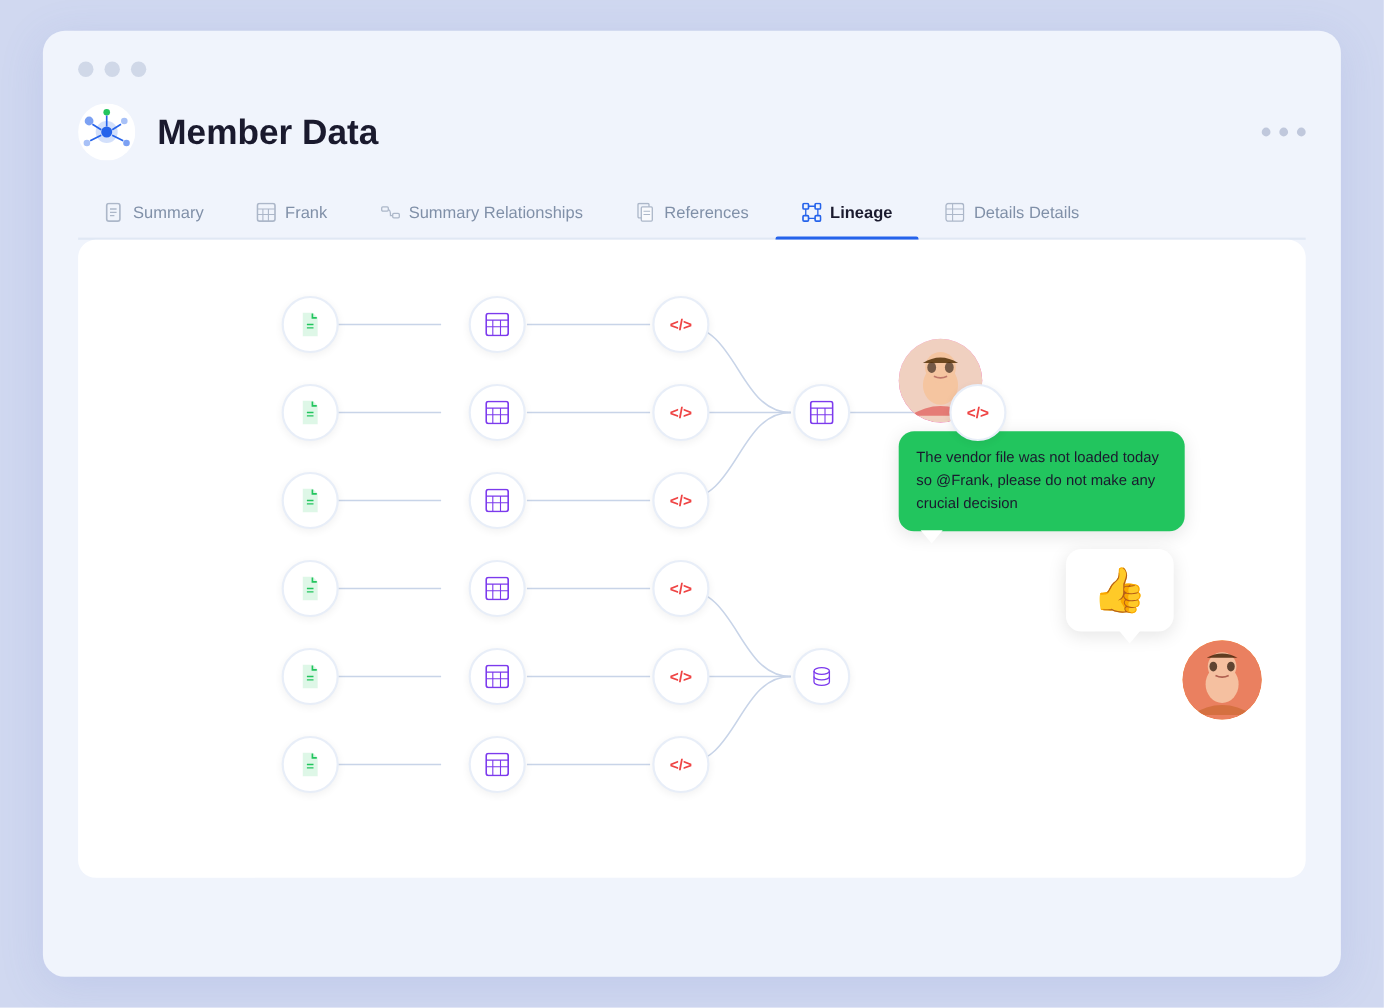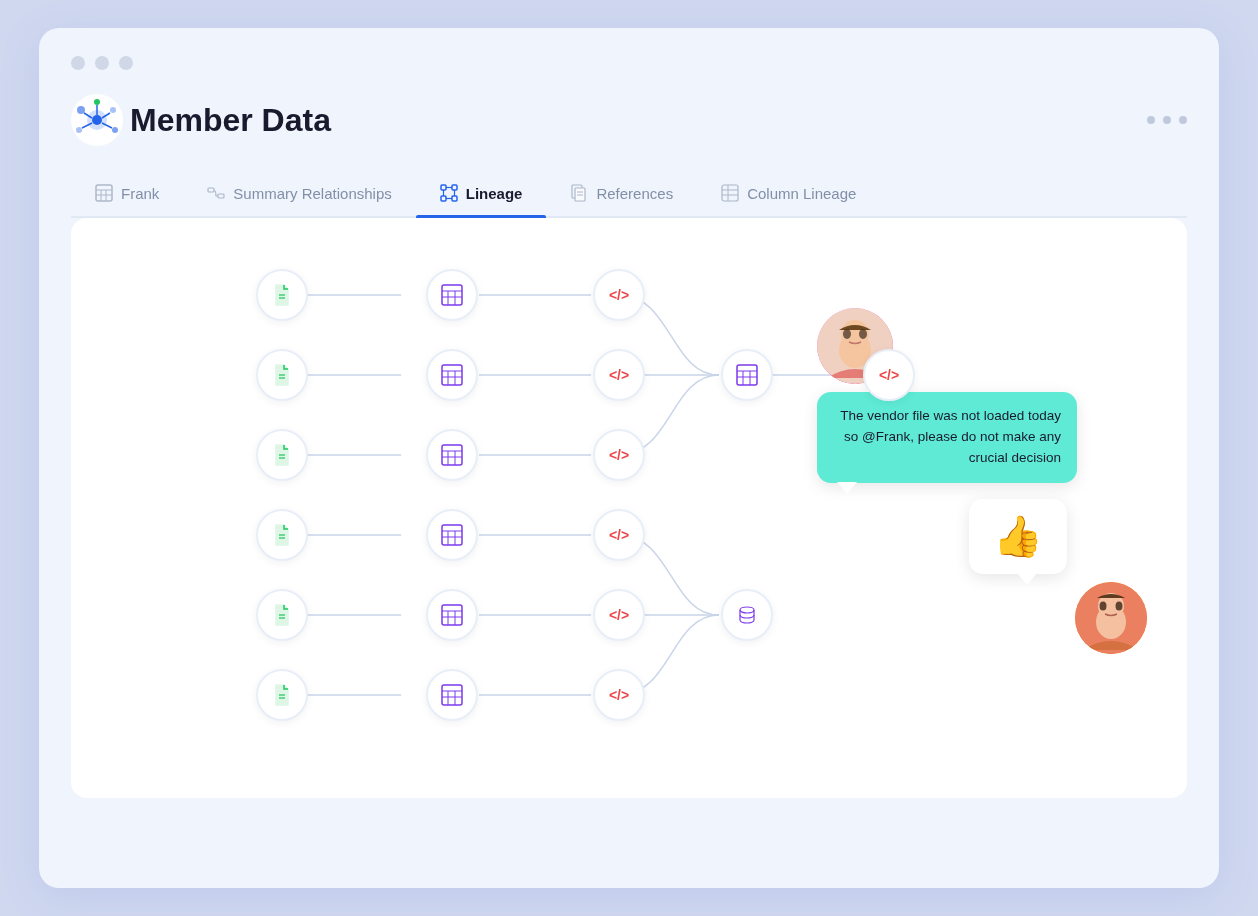--- a/index.html
+++ b/index.html
@@ -33,21 +33,21 @@
     }
     .header {
       display: flex;
       align-items: center;
       justify-content: space-between;
       margin-bottom: 28px;
     }
     .header-left {
       display: flex;
       align-items: center;
-      gap: 7px;
+      gap: 20px;
     }
     .logo-icon {
       width: 52px;
       height: 52px;
     }
     .app-title {
       font-size: 32px;
       font-weight: 600;
       color: #1a1a2e;
     }
@@ -155,66 +155,75 @@
     <div class="header-dots">
       <div class="header-dot"></div>
       <div class="header-dot"></div>
       <div class="header-dot"></div>
     </div>
   </div>
 
   <div class="tabs">
     <div class="tab">
       <svg class="tab-icon" viewBox="0 0 18 18" fill="none">
+        <rect x="2" y="1" width="12" height="16" rx="2" stroke="#8090a8" stroke-width="1.5" fill="none"></rect>
+        <line x1="5" y1="6" x2="11" y2="6" stroke="#8090a8" stroke-width="1.2"></line>
+        <line x1="5" y1="9" x2="11" y2="9" stroke="#8090a8" stroke-width="1.2"></line>
+        <line x1="5" y1="12" x2="9" y2="12" stroke="#8090a8" stroke-width="1.2"></line>
+      </svg>
+      <span>Summary</span>
+    </div>
+    <div class="tab">
+      <svg class="tab-icon" viewBox="0 0 18 18" fill="none">
         <rect x="1" y="1" width="16" height="16" rx="2" stroke="#8090a8" stroke-width="1.5" fill="none"></rect>
         <line x1="1" y1="6" x2="17" y2="6" stroke="#8090a8" stroke-width="1"></line>
         <line x1="1" y1="11" x2="17" y2="11" stroke="#8090a8" stroke-width="1"></line>
         <line x1="6" y1="6" x2="6" y2="17" stroke="#8090a8" stroke-width="1"></line>
         <line x1="11" y1="6" x2="11" y2="17" stroke="#8090a8" stroke-width="1"></line>
       </svg>
       <span>Frank</span>
     </div>
     <div class="tab">
       <svg class="tab-icon" viewBox="0 0 18 18" fill="none">
         <rect x="1" y="4" width="6" height="4" rx="1" stroke="#8090a8" stroke-width="1.2" fill="none"></rect>
         <rect x="11" y="10" width="6" height="4" rx="1" stroke="#8090a8" stroke-width="1.2" fill="none"></rect>
         <path d="M7 6.5 Q9 6.5 9 12 Q9 12 11 12" stroke="#8090a8" stroke-width="1.2" fill="none"></path>
       </svg>
       <span>Summary Relationships</span>
+    </div>
+    <div class="tab">
+      <svg class="tab-icon" viewBox="0 0 18 18" fill="none">
+        <rect x="2" y="1" width="10" height="13" rx="1" stroke="#8090a8" stroke-width="1.2" fill="none"></rect>
+        <rect x="5" y="4" width="10" height="13" rx="1" stroke="#8090a8" stroke-width="1.2" fill="white"></rect>
+        <line x1="7" y1="8" x2="13" y2="8" stroke="#8090a8" stroke-width="1"></line>
+        <line x1="7" y1="11" x2="13" y2="11" stroke="#8090a8" stroke-width="1"></line>
+      </svg>
+      <span>References</span>
     </div>
     <div class="tab active">
       <svg class="tab-icon" viewBox="0 0 18 18" fill="none">
         <rect x="1" y="1" width="5" height="5" rx="1" stroke="#2563eb" stroke-width="1.5" fill="none"></rect>
         <rect x="12" y="1" width="5" height="5" rx="1" stroke="#2563eb" stroke-width="1.5" fill="none"></rect>
         <rect x="1" y="12" width="5" height="5" rx="1" stroke="#2563eb" stroke-width="1.5" fill="none"></rect>
         <rect x="12" y="12" width="5" height="5" rx="1" stroke="#2563eb" stroke-width="1.5" fill="none"></rect>
         <line x1="6" y1="3.5" x2="12" y2="3.5" stroke="#2563eb" stroke-width="1.2"></line>
         <line x1="6" y1="14.5" x2="12" y2="14.5" stroke="#2563eb" stroke-width="1.2"></line>
         <line x1="3.5" y1="6" x2="3.5" y2="12" stroke="#2563eb" stroke-width="1.2"></line>
         <line x1="14.5" y1="6" x2="14.5" y2="12" stroke="#2563eb" stroke-width="1.2"></line>
       </svg>
       <span>Lineage</span>
     </div>
     <div class="tab">
       <svg class="tab-icon" viewBox="0 0 18 18" fill="none">
-        <rect x="2" y="1" width="10" height="13" rx="1" stroke="#8090a8" stroke-width="1.2" fill="none"></rect>
-        <rect x="5" y="4" width="10" height="13" rx="1" stroke="#8090a8" stroke-width="1.2" fill="white"></rect>
-        <line x1="7" y1="8" x2="13" y2="8" stroke="#8090a8" stroke-width="1"></line>
-        <line x1="7" y1="11" x2="13" y2="11" stroke="#8090a8" stroke-width="1"></line>
-      </svg>
-      <span>References</span>
-    </div>
-    <div class="tab">
-      <svg class="tab-icon" viewBox="0 0 18 18" fill="none">
         <rect x="1" y="1" width="16" height="16" rx="2" stroke="#8090a8" stroke-width="1.2" fill="none"></rect>
         <line x1="7" y1="1" x2="7" y2="17" stroke="#8090a8" stroke-width="1"></line>
         <line x1="1" y1="6" x2="17" y2="6" stroke="#8090a8" stroke-width="1"></line>
         <line x1="1" y1="11" x2="17" y2="11" stroke="#8090a8" stroke-width="1"></line>
       </svg>
-      <span>Column Lineage</span>
+      <span>Details Details</span>
     </div>
   </div>
 
   <div class="content">
 
     <div style="position:relative; width:100%; height:520px;">
 
       <svg style="position:absolute;top:0;left:0;width:100%;height:100%;pointer-events:none;">
 
         <line x1="185" y1="47" x2="300" y2="47" stroke="#c8d4e8" stroke-width="1.5"></line>
@@ -445,21 +454,21 @@
               <circle cx="38" cy="38" r="38" fill="#f0d0c0"></circle>
               <ellipse cx="38" cy="42" rx="16" ry="18" fill="#f5c5a0"></ellipse>
               <ellipse cx="38" cy="26" rx="14" ry="14" fill="#f5c5a0"></ellipse>
               <ellipse cx="30" cy="26" rx="4" ry="5" fill="#3d2b1f" opacity="0.7"></ellipse>
               <ellipse cx="46" cy="26" rx="4" ry="5" fill="#3d2b1f" opacity="0.7"></ellipse>
               <path d="M32 34 Q38 37 44 34" stroke="#c0786a" stroke-width="1.5" fill="none"></path>
               <path d="M10 70 Q38 52 66 70" fill="#d44" opacity="0.6"></path>
               <path d="M22 22 Q38 12 54 22" fill="#4a2800" opacity="0.8"></path>
             </svg>
           </div>
-          <div style="background:#5eead4; border-radius:14px; padding:14px 16px; box-shadow:0 4px 16px rgba(0,0,0,0.1); font-size:13.5px; color:#1a1a2e; line-height:1.55; max-width:260px; position:relative;text-align:right;">
+          <div style="background:#22c55e; border-radius:14px; padding:14px 16px; box-shadow:0 4px 16px rgba(0,0,0,0.1); font-size:13.5px; color:#1a1a2e; line-height:1.55; max-width:260px; position:relative;">
             <span>The vendor file was not loaded today so @Frank, please do not make any crucial decision</span>
             
             <div style="position:absolute;bottom:-11px;left:20px;width:0;height:0;border-left:10px solid transparent;border-right:10px solid transparent;border-top:12px solid white;"></div>
           </div>
         </div>
 
         <div style="display:flex; flex-direction:column; align-items:flex-end;">
           <div style="background:white; border-radius:14px; padding:14px 24px; box-shadow:0 4px 16px rgba(0,0,0,0.1); font-size:40px; margin-right:80px; position:relative;">
             <span>👍</span>
             <div style="position:absolute;bottom:-11px;right:30px;width:0;height:0;border-left:10px solid transparent;border-right:10px solid transparent;border-top:12px solid white;"></div>

